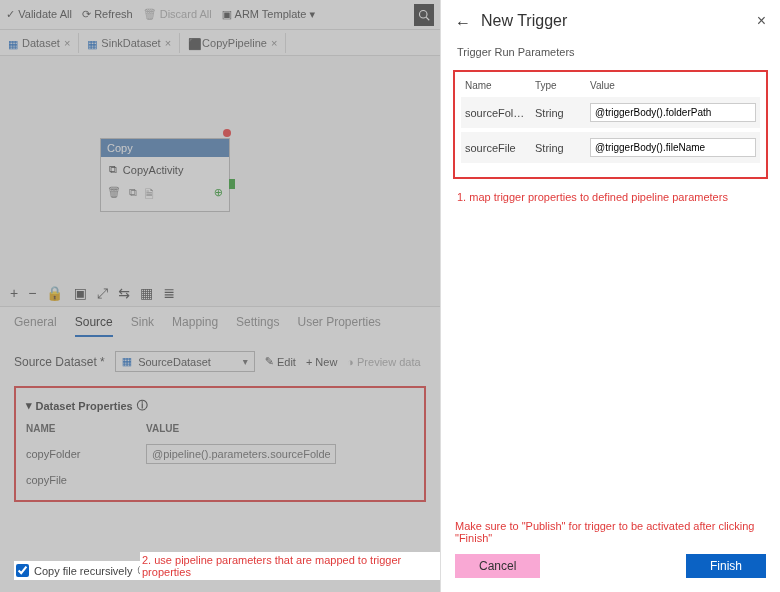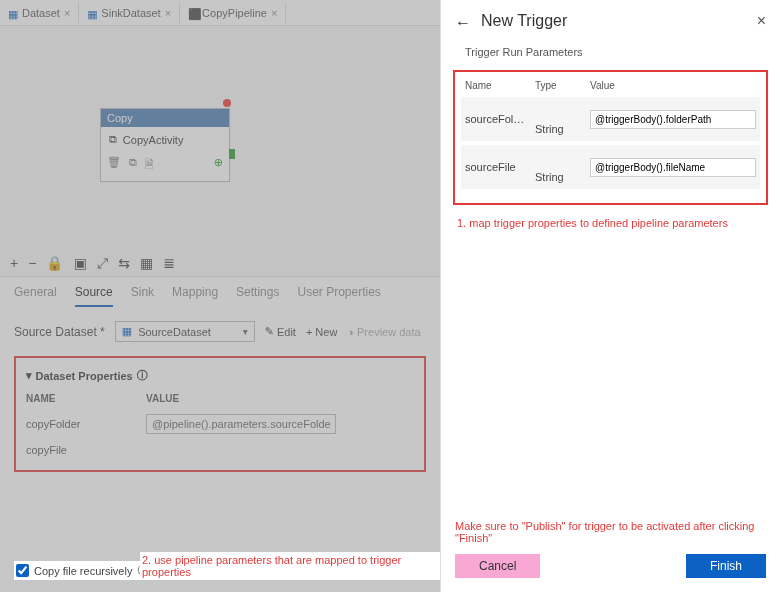--- a/index.html
+++ b/index.html
@@ -54,47 +54,59 @@
   .ann2 { position:absolute; left:140px; bottom:12px; width:300px; font-size:11px; color:#e03a3a; background:#fff; z-index:20; padding:2px 2px;}
   .copychk { position:absolute; left:14px; bottom:12px; display:flex; align-items:center; gap:5px; font-size:11px; color:#444; z-index:20; background:#fff; padding:2px 2px;}
   .copychk input { accent-color:#0b62c4; }
 
   
   .panel { position:absolute; top:0; right:0; bottom:0; width:340px; background:#fff; z-index:30; border-left:1px solid #ddd; display:flex; flex-direction:column; }
   .panel-head { display:flex; align-items:center; padding:12px 14px; gap:10px; }
   .panel-head .back { font-size:16px; color:#333; }
   .panel-head h3 { font-size:16px; font-weight:400; }
   .panel-head .close { margin-left:auto; font-size:16px; color:#555; }
-  .panel-sub { padding:0 24px; font-size:11px; color:#555; margin-top:4px; margin-bottom:8px;}
+  .panel-sub { padding:0 16px; font-size:11px; color:#555; margin-top:4px; margin-bottom:8px;}
 
   .param-box { margin:4px 12px; border:2px solid #e03a3a; padding:6px 6px 10px; font-size:11px; }
   .param-head { display:flex; font-size:10px; color:#555; padding:2px 4px 6px; }
   .param-head span:nth-child(1){ width:70px; }
   .param-head span:nth-child(2){ width:55px; }
   .param-row { display:flex; align-items:center; padding:6px 4px; background:#f5f5f5; margin-bottom:4px;}
   .param-row span:nth-child(1){ width:70px; color:#444; overflow:hidden; text-overflow:ellipsis; white-space:nowrap;}
-  .param-row span:nth-child(2){ width:55px; color:#444;margin-top:20px; }
+  .param-row span:nth-child(2){ width:55px; color:#444; }
   .param-row input { flex:1; border:1px solid #ccc; font-size:10px; padding:3px 4px; background:#fff;}
 
   .ann1 { color:#e03a3a; font-size:11px; padding:8px 16px 0; }
   .panel-footer { margin-top:auto; padding:10px 14px 14px; }
   .warn { color:#e03a3a; font-size:11px; margin-bottom:10px; }
   .btnrow { display:flex; justify-content:space-between; }
   .btn { padding:5px 24px; font-size:12px; border:none; cursor:pointer; }
   .btn.cancel { background:#f9a8d4; color:#333; }
   .btn.finish { background:#0b62c4; color:#fff;margin-left:9px; }
 
   .muted { color:#aaa; }
   svg { display:block; }
 </style>
 </head>
 <body>
 
 <div class="main-area">
 
+  <div class="topbar">
+    <span>✓ <span>Validate All</span></span>
+    <span>⟳ <span>Refresh</span></span>
+    <span class="muted">🗑 <span>Discard All</span></span>
+    <span>▣ <span>ARM Template</span> ▾</span>
+    <div class="search-box">
+      <svg width="12" height="12" viewBox="0 0 16 16">
+          <circle cx="7" cy="7" r="5" stroke="#fff" stroke-width="1.5" fill="none"></circle>
+          <line x1="11" y1="11" x2="15" y2="15" stroke="#fff" stroke-width="1.5"></line>
+        </svg>
+    </div>
+  </div>
 
   <div class="tabsbar">
     <div class="tab">
         <span class="iconsq blue">▦</span>
         <span>Dataset</span> 
         <span class="x">×</span>
       </div>
     <div class="tab">
         <span class="iconsq blue">▦</span>
         <span>SinkDataset</span> 

